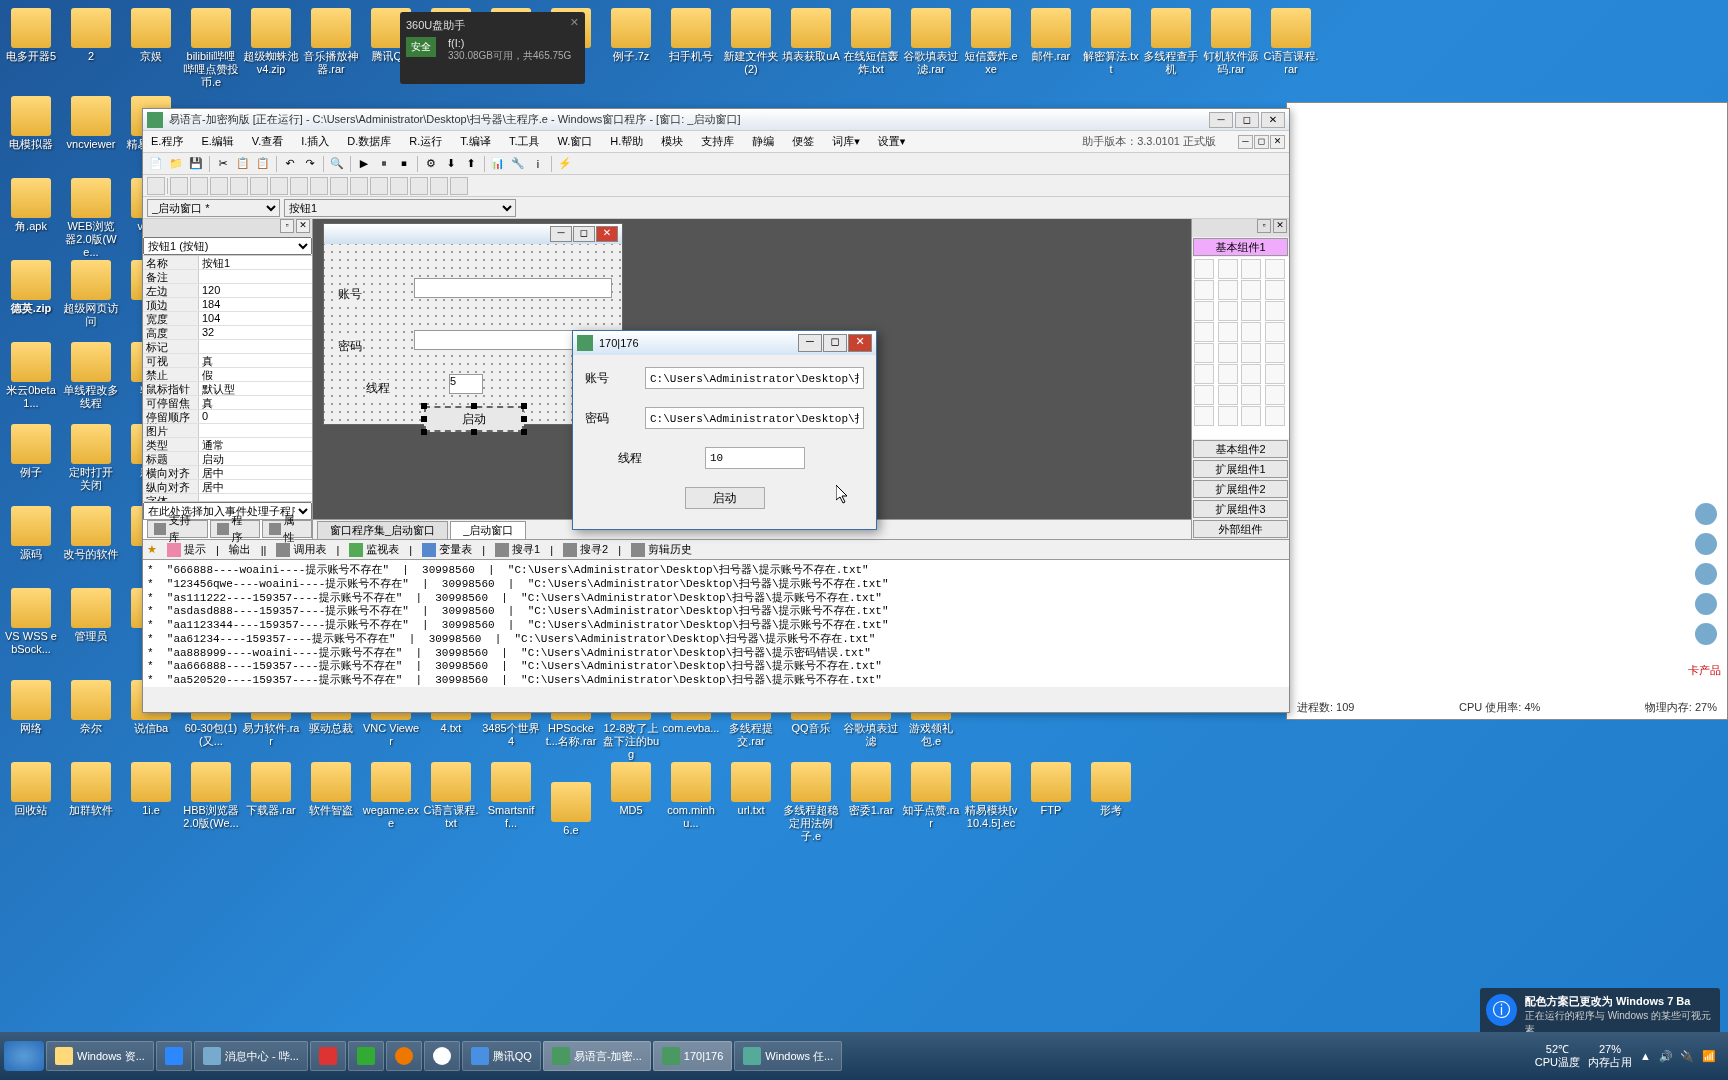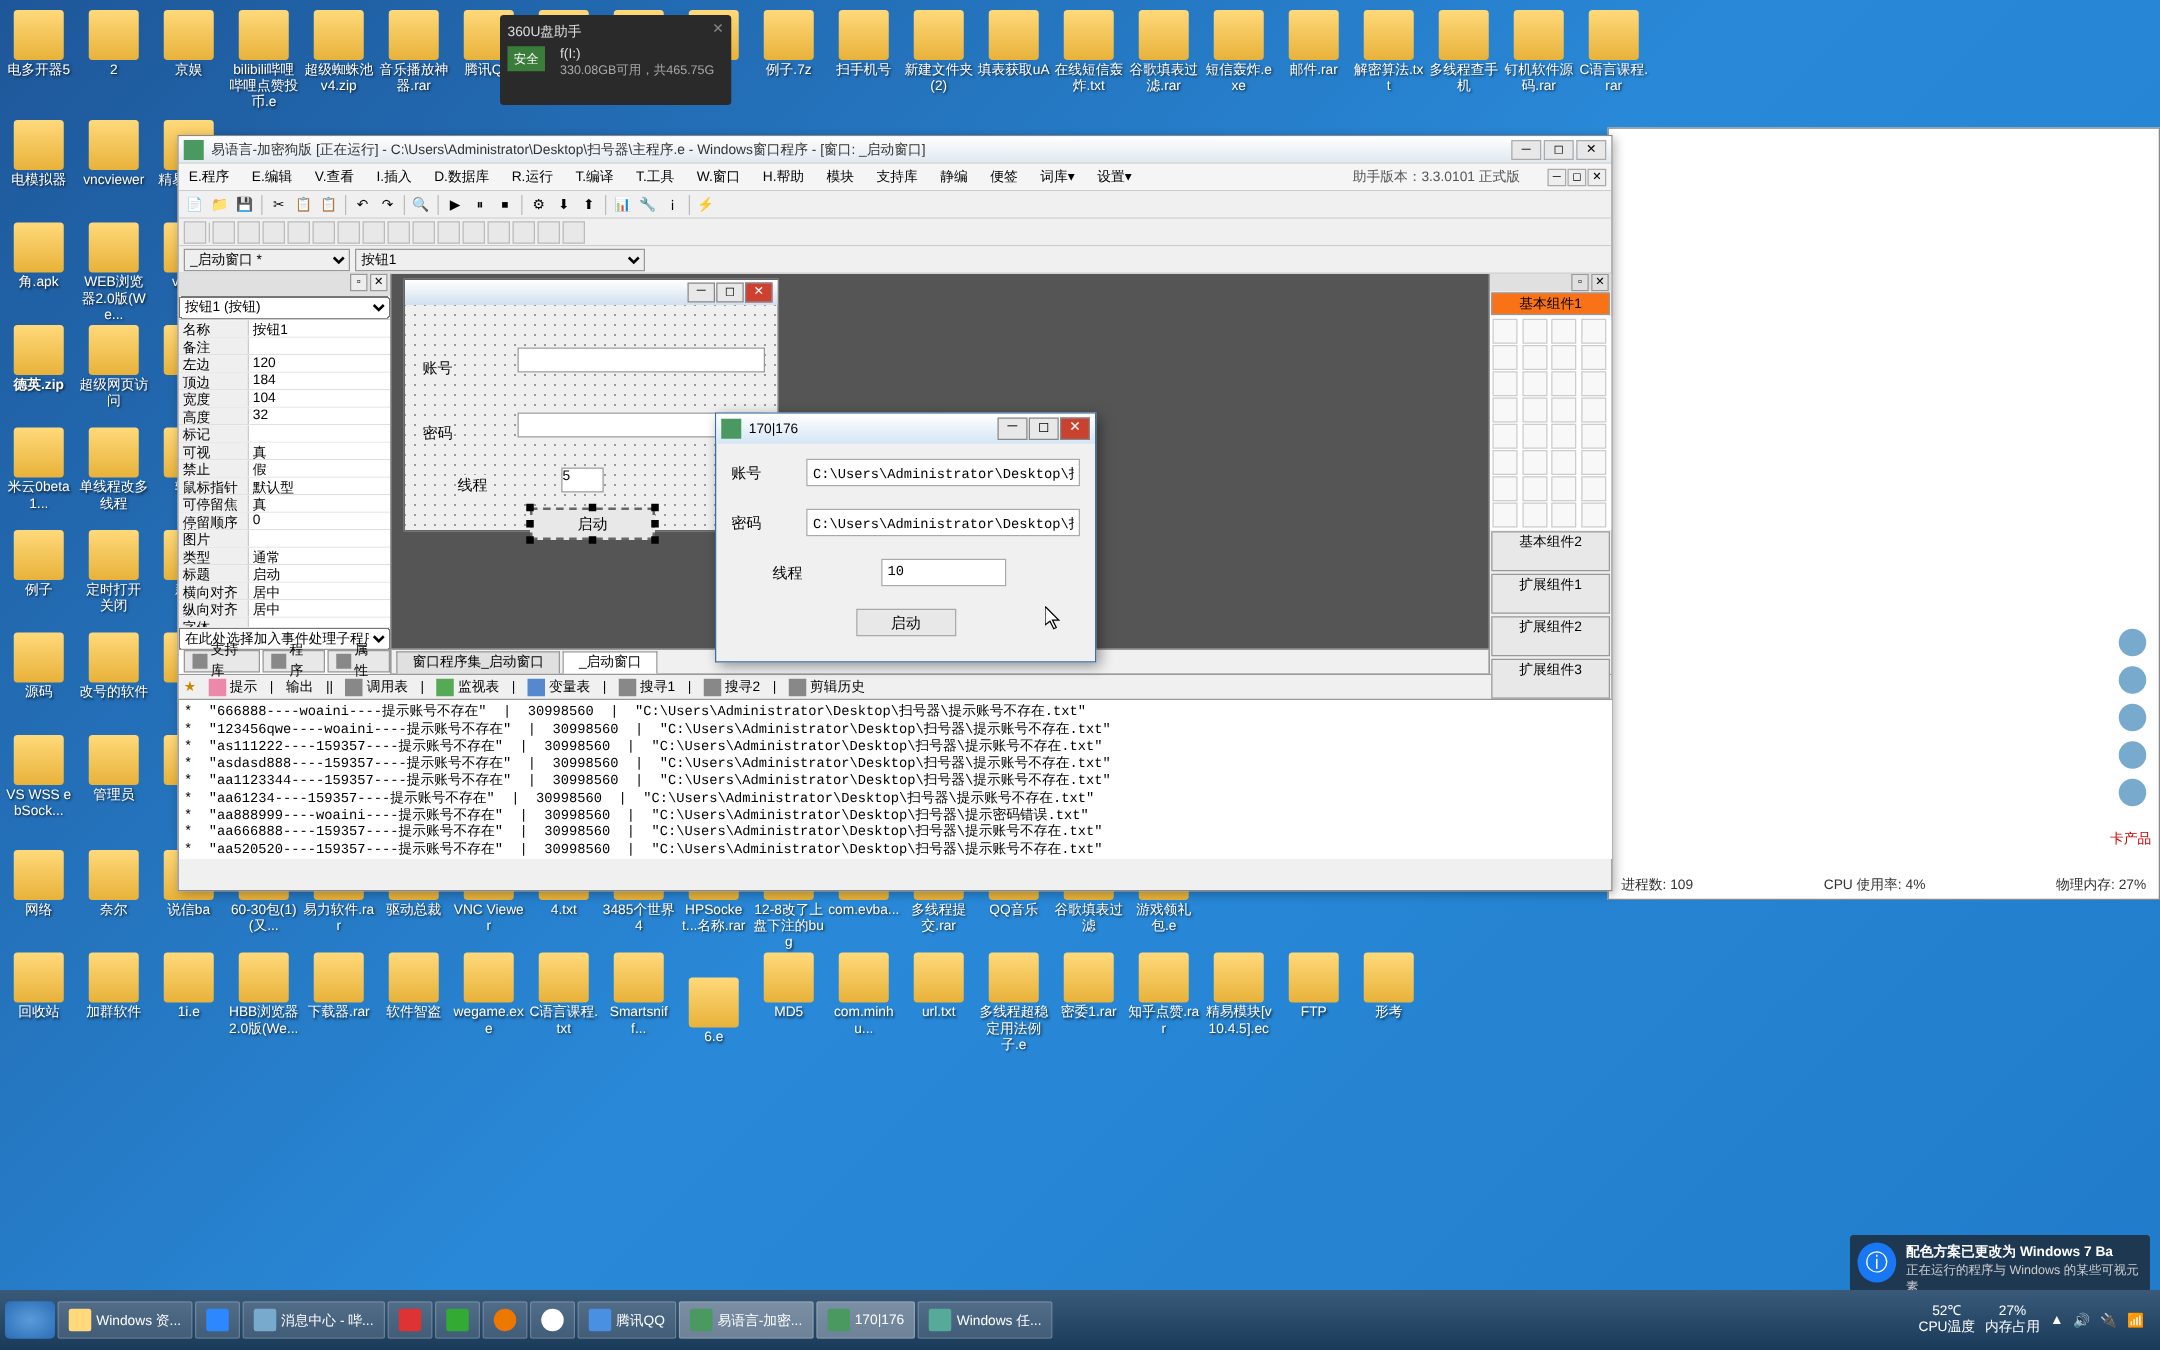--- a/index.html
+++ b/index.html
@@ -62,22 +62,22 @@
 .form-designer .fd-title .wbtn.cls{background:#d04030;color:#fff}
 .form-designer .fd-body{position:relative;height:180px;background-image:radial-gradient(#999 1px,transparent 1px);background-size:8px 8px;background-position:4px 4px}
 .fd-label{position:absolute;font-size:12px;background:#f0f0f0}
 .fd-input{position:absolute;border:1px solid #999;background:#fff;height:20px}
 .fd-button{position:absolute;border:2px dashed #666;background:#e8e8e8;text-align:center;font-size:12px;display:flex;align-items:center;justify-content:center}
 .fd-handle{position:absolute;width:6px;height:6px;background:#000}
 
 .ide-right{width:98px;border-left:1px solid #999;background:#f0f0f0;display:flex;flex-direction:column}
 .ide-right-hdr{height:18px;background:#e0e0e0;display:flex;justify-content:flex-end;padding:0 2px;gap:2px}
 .ide-right-hdr .x{width:14px;height:14px;border:1px solid #999;font-size:9px;text-align:center}
-.comp-tab{height:32px;background:#e8e8e8;border:1px solid #999;text-align:center;font-size:11px;line-height:16px;margin:1px}
-.comp-tab.active{background:#f97316}
+.comp-tab{height:18px;background:#e8e8e8;border:1px solid #999;text-align:center;font-size:11px;line-height:16px;margin:1px}
+.comp-tab.active{background:#f0abfc}
 .comp-grid{flex:1;background:#fff;display:grid;grid-template-columns:repeat(4,1fr);gap:1px;padding:2px;align-content:start}
 .comp-item{width:20px;height:20px;border:1px solid #ccc;background:#f8f8f8}
 .comp-tabs-bottom{display:flex;flex-direction:column}
 
 .ide-tabs-mid{height:20px;background:#f0f0f0;border-top:1px solid #999;display:flex;align-items:flex-end;padding-left:4px;gap:2px}
 .ide-tab{height:18px;padding:0 12px;border:1px solid #999;border-bottom:none;background:#e0e0e0;font-size:11px;line-height:17px}
 .ide-tab.active{background:#fff}
 .ide-tabs-left{height:20px;border-top:1px solid #999;display:flex;padding-left:4px;gap:2px}
 .ide-ltab{height:18px;padding:0 6px;border:1px solid #999;font-size:11px;line-height:17px;background:#e8e8e8;display:flex;align-items:center;gap:3px}
 .ide-ltab .ic{width:12px;height:12px;background:#888}

